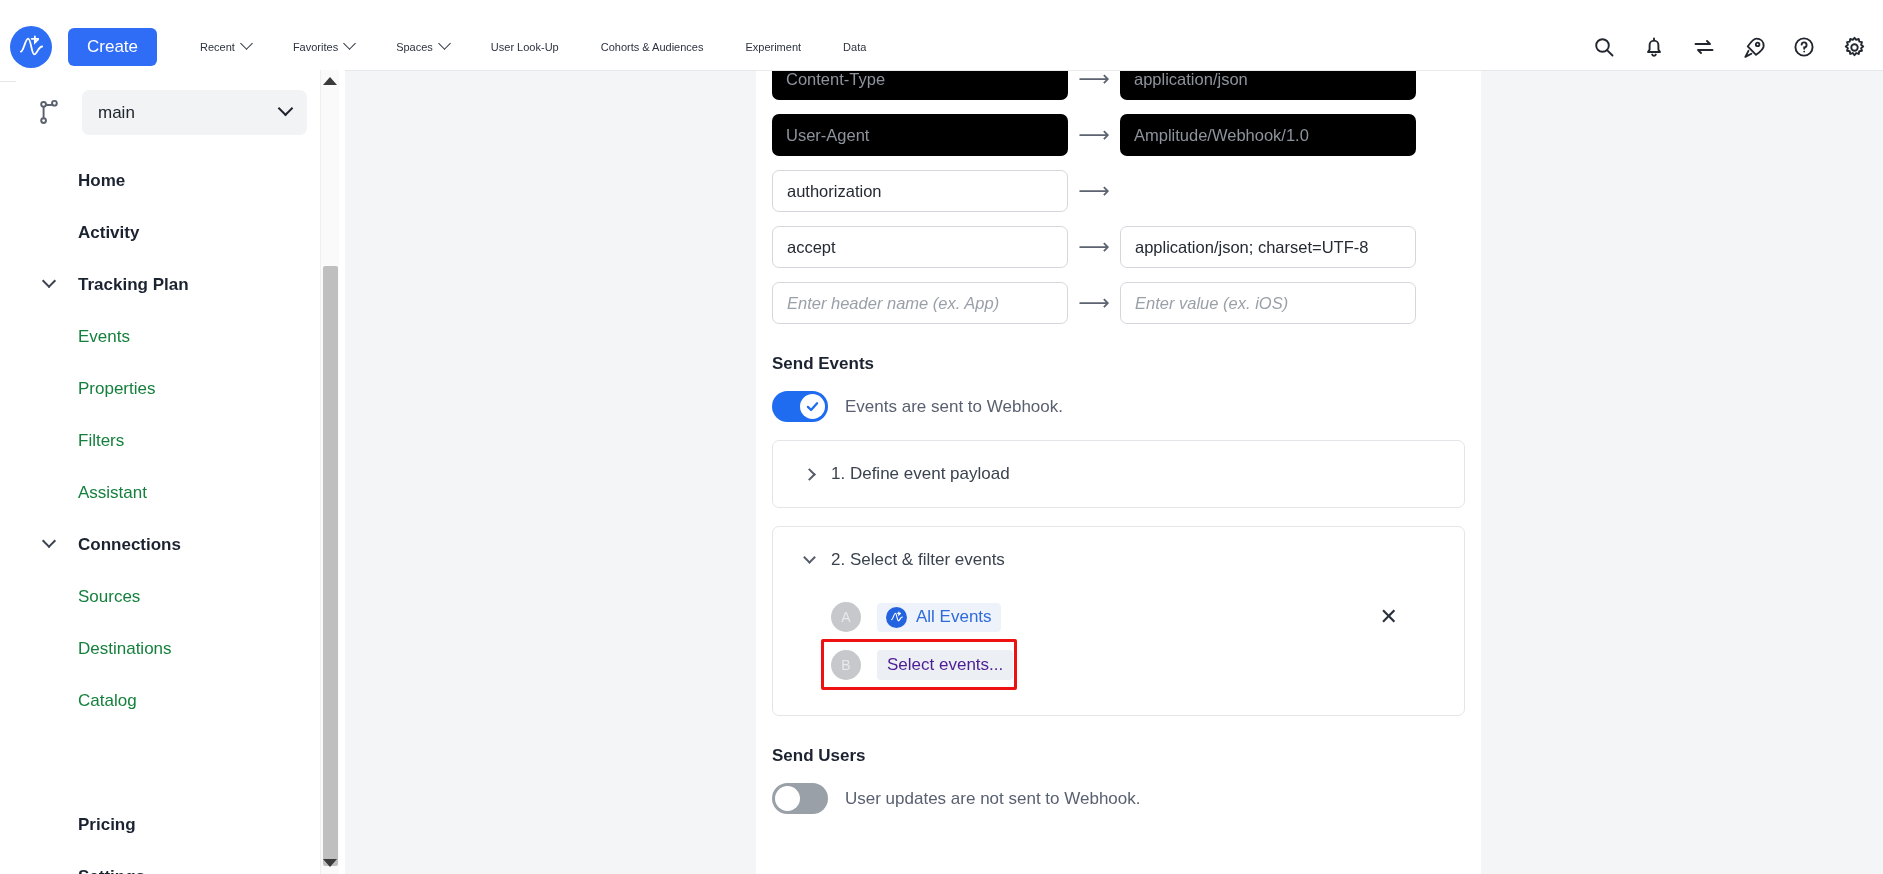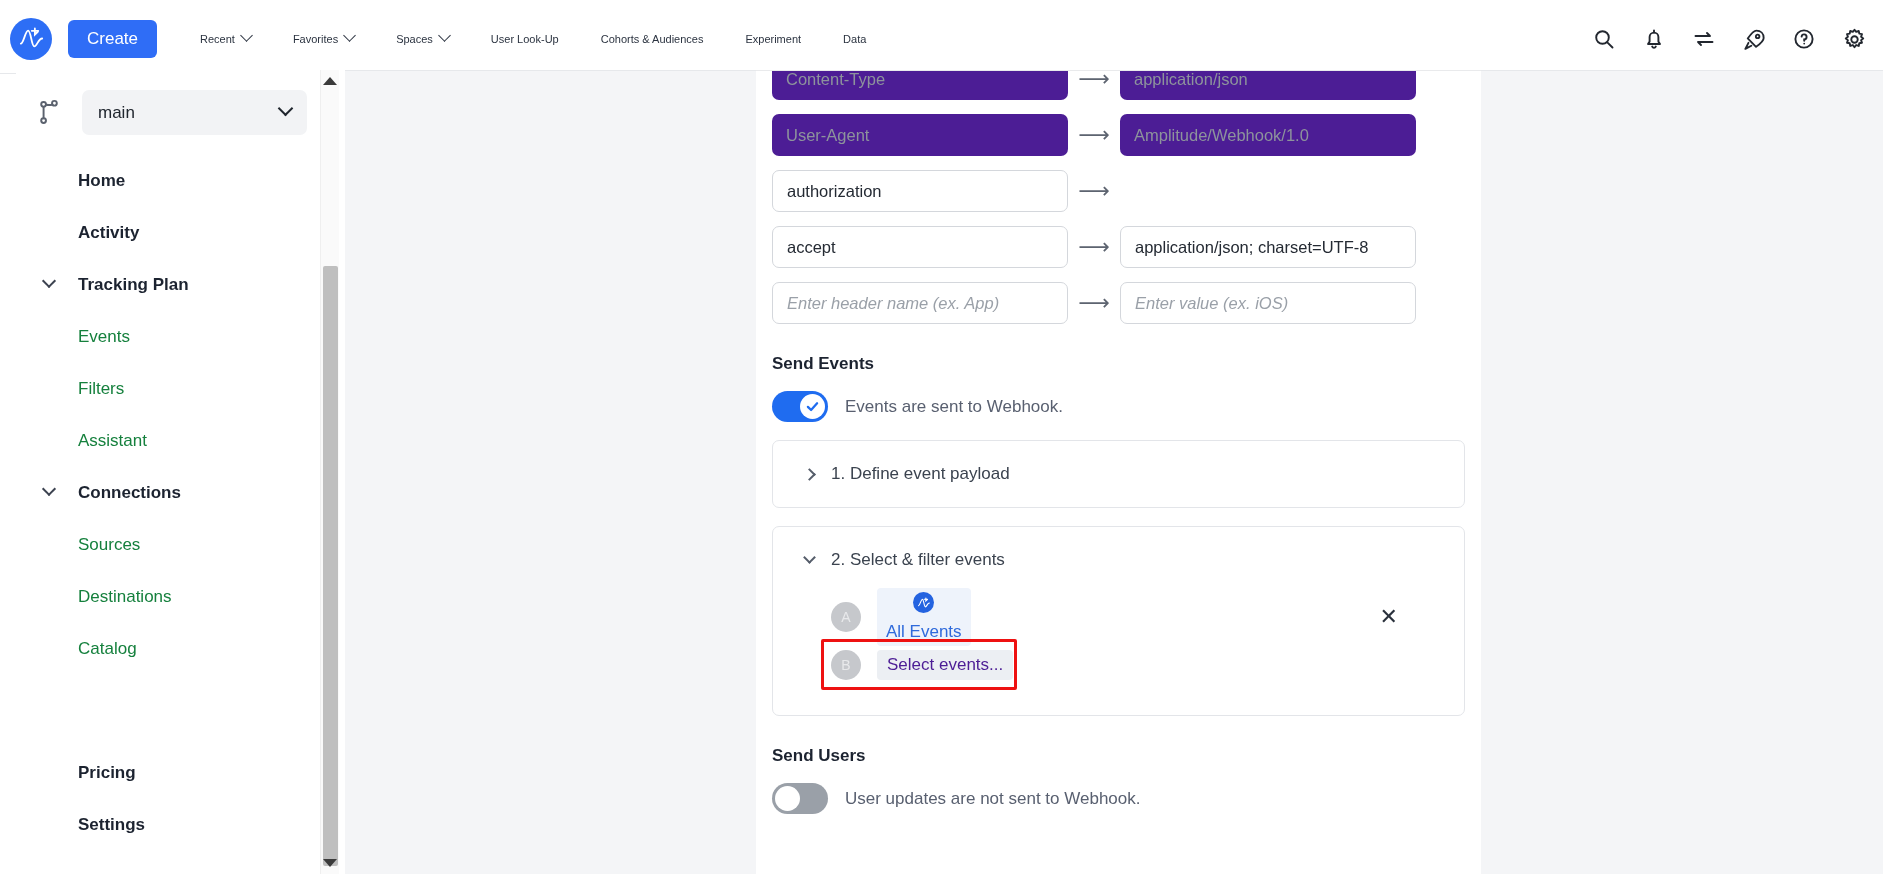--- a/index.html
+++ b/index.html
@@ -5,21 +5,21 @@
   * { box-sizing: border-box; margin: 0; padding: 0; }
   html, body {
     width: 1883px; height: 874px;
     font-family: "Liberation Sans", sans-serif;
     background: #ffffff;
     overflow: hidden;
   }
 
   
   .topbar {
-    position: absolute; top: 4px; left: 0;
+    position: absolute; top: 12px; left: 0;
     width: 1883px; height: 70px;
     background: #ffffff;
     border-bottom: 1px solid #e6e8eb;
     display: flex; align-items: center;
   }
   .logo {
     width: 42px; height: 42px; border-radius: 50%;
     background: #2d6ef5;
     margin-left: 10px;
     display: flex; align-items: center; justify-content: center;
@@ -153,21 +153,21 @@
     margin-top: 14px;
   }
   .hrow:first-child { margin-top: -13px; }
   .fld {
     height: 42px; border-radius: 7px;
     display: flex; align-items: center;
     padding: 0 14px; font-size: 16.5px;
   }
   .fld.key { width: 296px; }
   .fld.val { width: 296px; }
-  .fld.disabled { background: #4c1d95; color: #8d939c; }
+  .fld.disabled { background: #000000; color: #8d939c; }
   .fld.editable { background: #fff; border: 1px solid #d4d7dc; color: #242a33; }
   .fld.placeholder { color: #9aa0a8; font-style: italic; text-align: center; }
   .arrow-mid {
     width: 52px; display: flex; align-items: center; justify-content: center;
     color: #5d6470; font-size: 22px;
   }
 
   
   .sect-title {
     font-size: 17px; font-weight: 700; color: #1c2330;
@@ -222,21 +222,20 @@
     background: #c6c8cc; color: #e8e9eb;
     font-size: 14px; display: flex; align-items: center; justify-content: center;
     flex: none;
   }
   .chip {
     margin-left: 16px;
     display: flex; align-items: center; gap: 9px;
     background: #eef3fb; border-radius: 4px;
     padding: 4px 9px;
     cursor: pointer;
-    flex-direction: column;
   }
   .chip.empty { background: #eceff3; padding: 5px 10px; }
   .chip-icon {
     width: 21px; height: 21px; border-radius: 50%;
     background: #2463e0; flex: none;
     display: flex; align-items: center; justify-content: center;
   }
   .chip-text { font-size: 17px; color: #2f6adb; }
   .chip-text.ph { color: #4c1d95; }
   .xbtn {
@@ -355,20 +354,23 @@
     </div>
     <div class="snav bold" style="padding-left:62px;">
       <span>Activity</span>
     </div>
     <div class="snav bold hasChev">
       <span class="chev"></span>
       <span>Tracking Plan</span>
     </div>
     <div class="snav sub">
       <span>Events</span>
+    </div>
+    <div class="snav sub">
+      <span>Properties</span>
     </div>
     <div class="snav sub">
       <span>Filters</span>
     </div>
     <div class="snav sub">
       <span>Assistant</span>
     </div>
     <div class="snav bold hasChev">
       <span class="chev"></span>
       <span>Connections</span>

